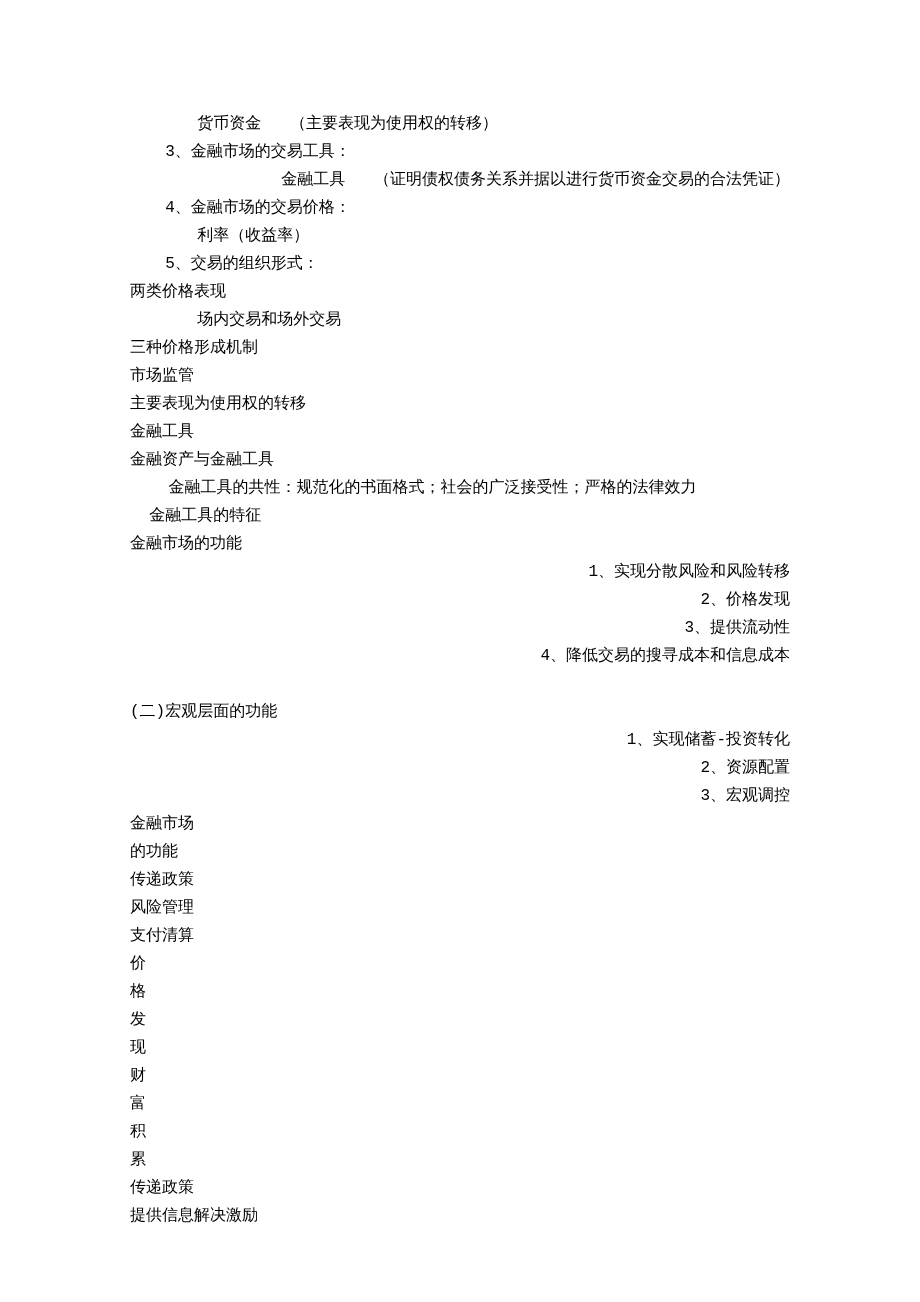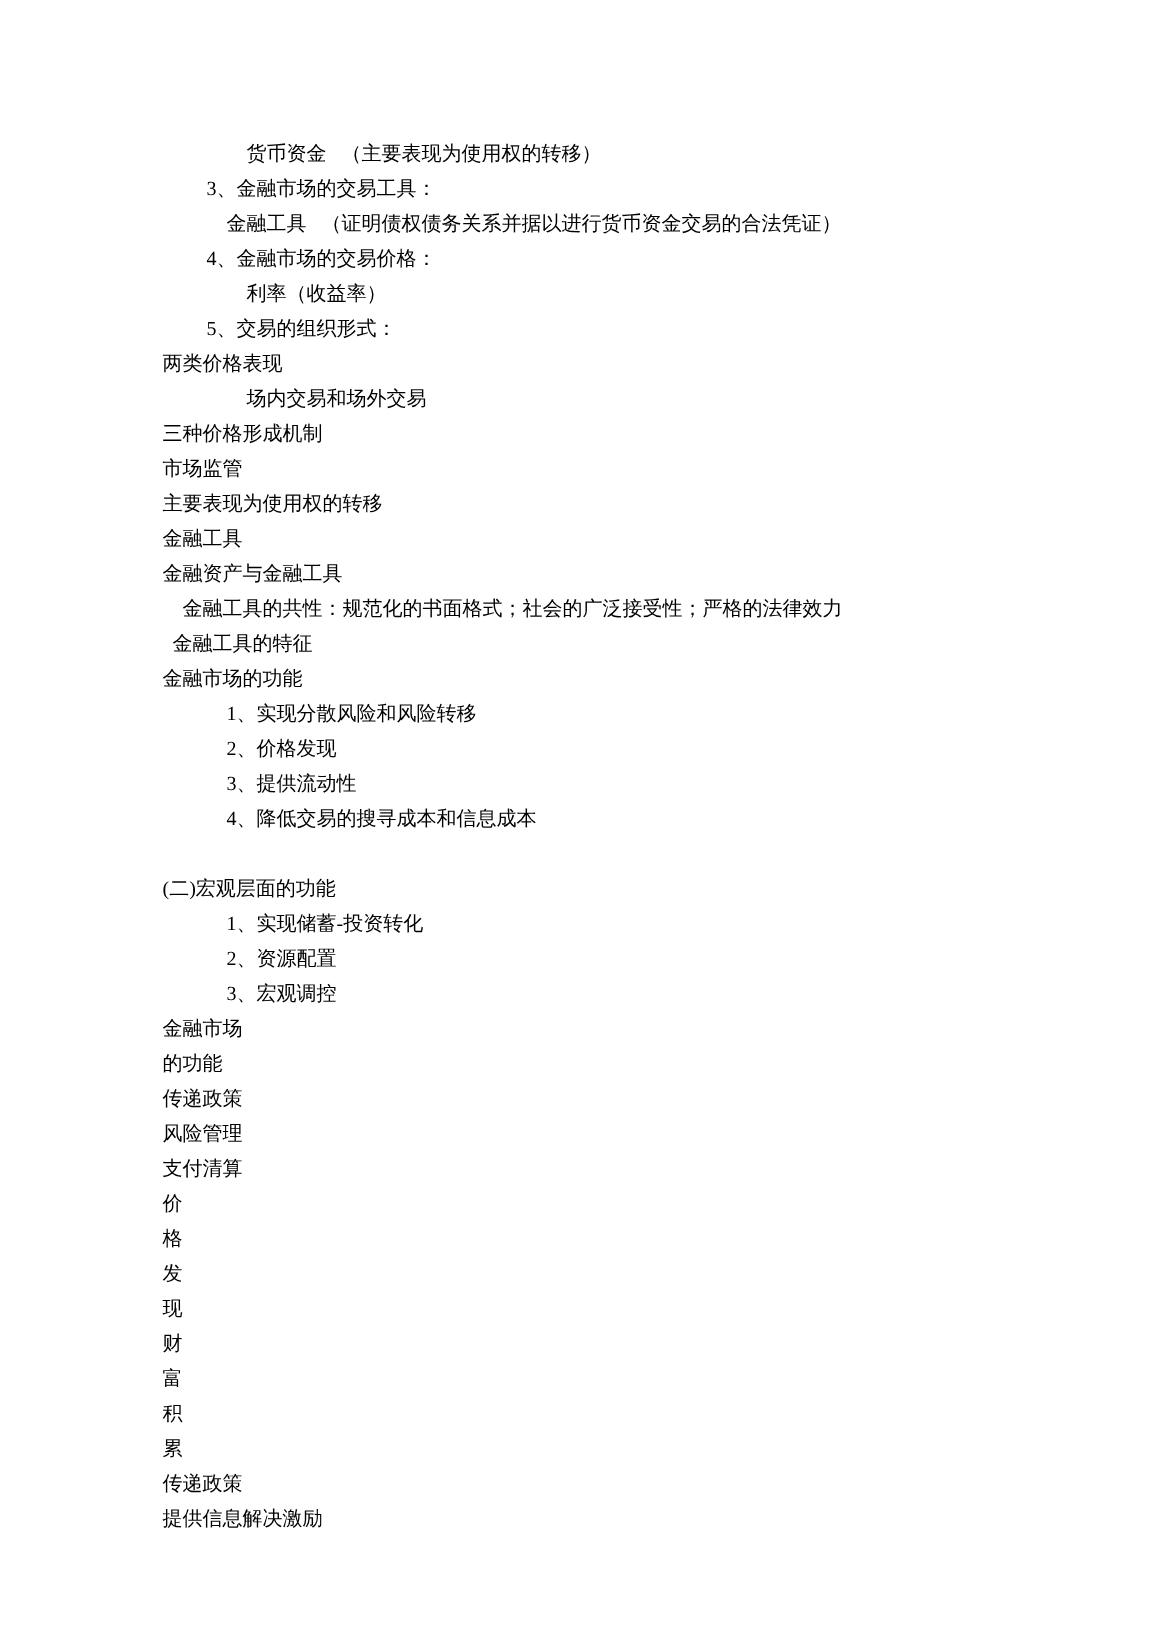--- a/index.html
+++ b/index.html
@@ -12,23 +12,24 @@
     line-height: 1.75;
   }
   .page {
     width: 920px;
     min-height: 1302px;
     padding: 110px 130px 60px 130px;
     box-sizing: border-box;
   }
   .line {
     white-space: pre;
+    font-family: Liberation Mono, monospace;
   }
   .indent-1 { padding-left: 2.2em; }
-  .indent-2 { padding-left: 3.2em; }
+  .indent-2 { padding-left: 3.2em; text-align: right; }
   .indent-3 { padding-left: 4.2em; }
   .indent-4 { padding-left: 6em; }
   .blank { height: 1.75em; }
 </style>
 </head>
 <body>
 
 <div class="page" id="page">
     <div class="line indent-3">货币资金   （主要表现为使用权的转移）</div>
     <div class="line indent-1">3、金融市场的交易工具：</div>

